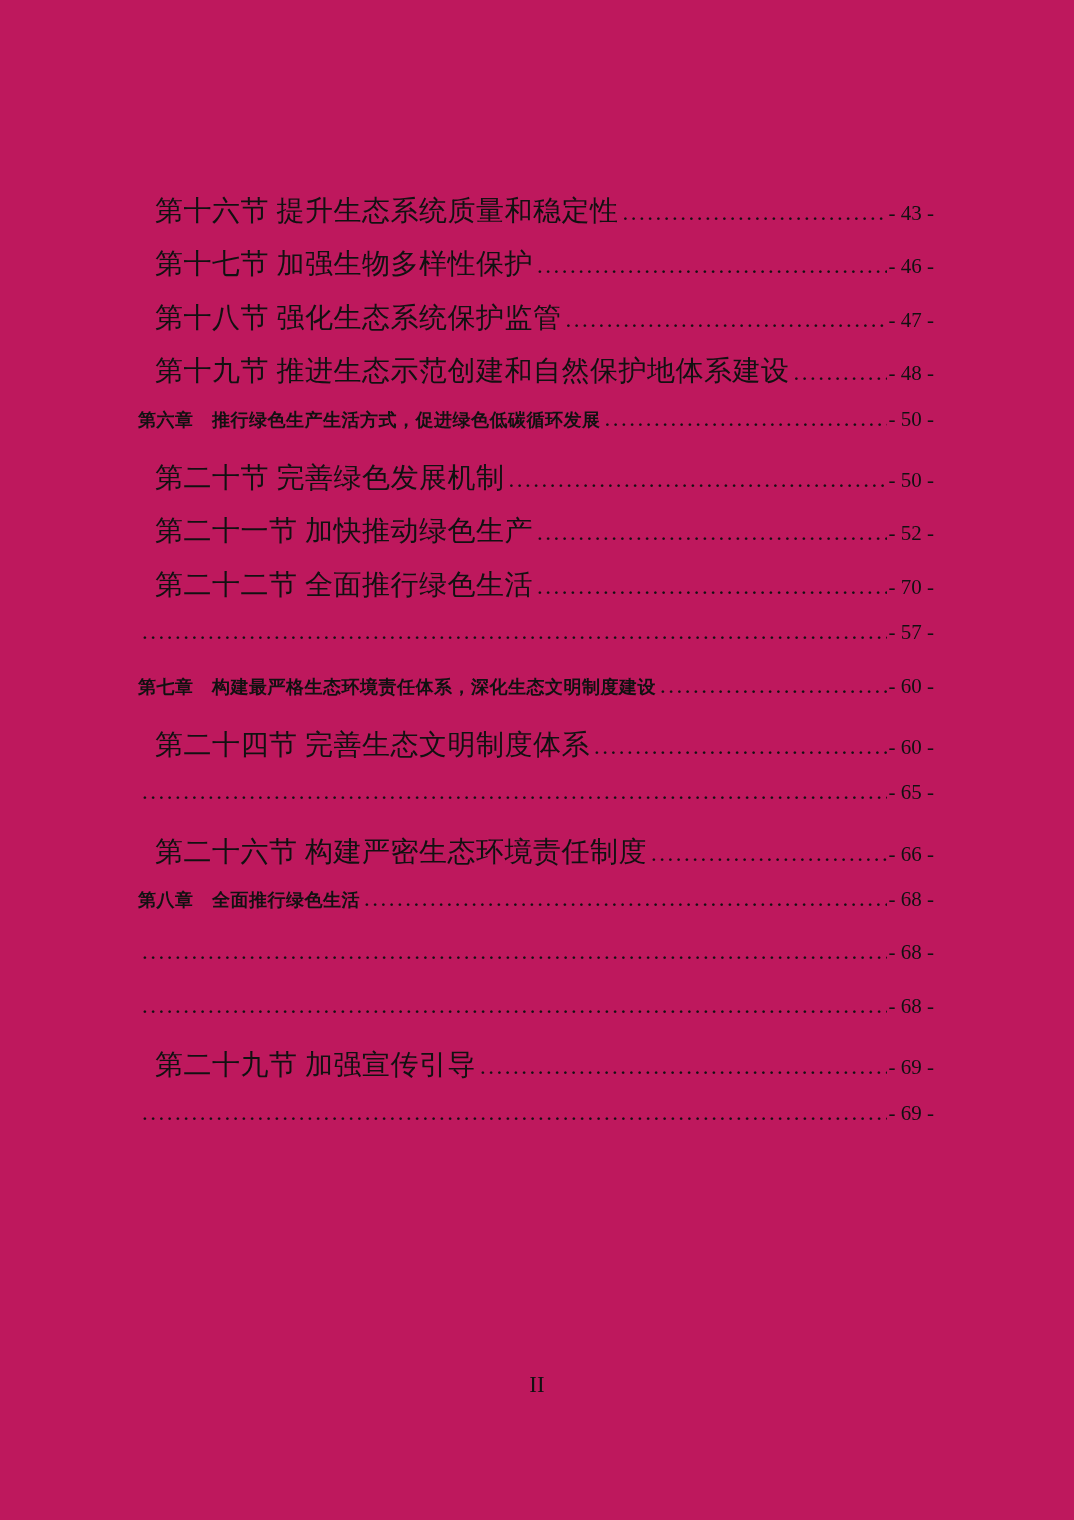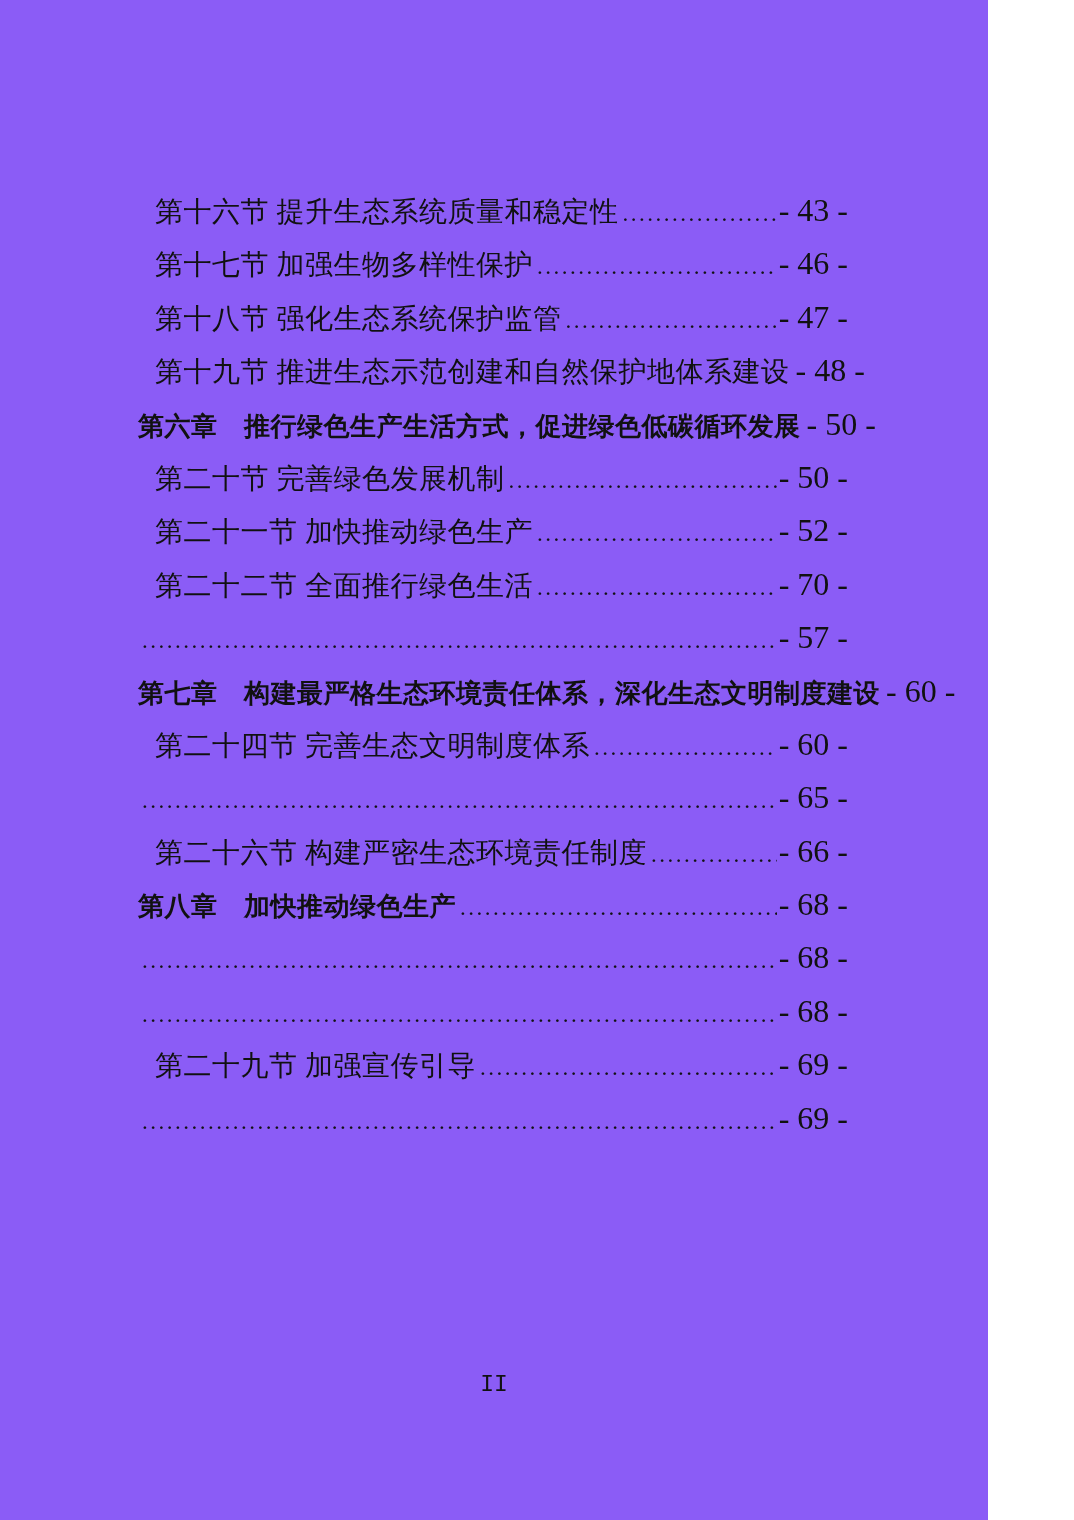--- a/index.html
+++ b/index.html
@@ -2,23 +2,23 @@
 <html><head>
 <meta charset="utf-8">
 <style>
   html, body {
     margin: 0;
     padding: 0;
     background: #ffffff;
   }
   .doc-page {
     position: relative;
-    width: 988px;
+    width: 1074px;
     height: 1520px;
-    background: #8b5cf6;
+    background: #be185d;
     color: #111111;
     overflow: hidden;
     font-family: "Liberation Serif", "DejaVu Serif", serif;
   }
   .toc {
     position: absolute;
     left: 138px;
     right: 140px;
     top: 192px;
   }
@@ -32,52 +32,52 @@
     flex: 0 0 auto;
     white-space: nowrap;
   }
   .row-section .title {
     padding-left: 17px;
     font-size: 28px;
     font-family: "Liberation Serif", "DejaVu Serif", serif;
     letter-spacing: 0.5px;
   }
   .row-chapter .title {
-    font-size: 26px;
+    font-size: 18px;
     font-weight: bold;
     font-family: "Liberation Sans", "DejaVu Sans", sans-serif;
     letter-spacing: 0.5px;
   }
   .dots {
     flex: 1 1 auto;
     min-width: 0;
     overflow: hidden;
     white-space: nowrap;
     margin: 0 2px 0 4px;
     font-size: 23px;
     font-family: "Liberation Serif", "DejaVu Serif", serif;
   }
   .dots::after {
     content: "..................................................................................................................................................................................";
     letter-spacing: 2.5px;
   }
   .pagenum {
     flex: 0 0 auto;
-    font-size: 32px;
+    font-size: 21px;
     font-family: "Liberation Serif", "DejaVu Serif", serif;
     white-space: nowrap;
   }
   .footer {
     position: absolute;
     left: 0;
     right: 0;
     top: 1372px;
     text-align: center;
     font-size: 23px;
-    font-family: Liberation Mono, monospace;
+    font-family: Liberation Serif, serif;
     color: #111111;
   }
 </style>
 </head>
 <body>
 
 <div class="doc-page">
 
   <div class="toc">
 
@@ -151,21 +151,21 @@
       <span class="pagenum">- 65 -</span>
     </div>
 
     <div class="toc-row row-section">
       <span class="title">第二十六节 构建严密生态环境责任制度</span>
       <span class="dots"></span>
       <span class="pagenum">- 66 -</span>
     </div>
 
     <div class="toc-row row-chapter">
-      <span class="title">第八章　加快推动绿色生产</span>
+      <span class="title">第八章　全面推行绿色生活</span>
       <span class="dots"></span>
       <span class="pagenum">- 68 -</span>
     </div>
 
     <div class="toc-row row-section">
       <span class="dots"></span>
       <span class="pagenum">- 68 -</span>
     </div>
 
     <div class="toc-row row-section">

